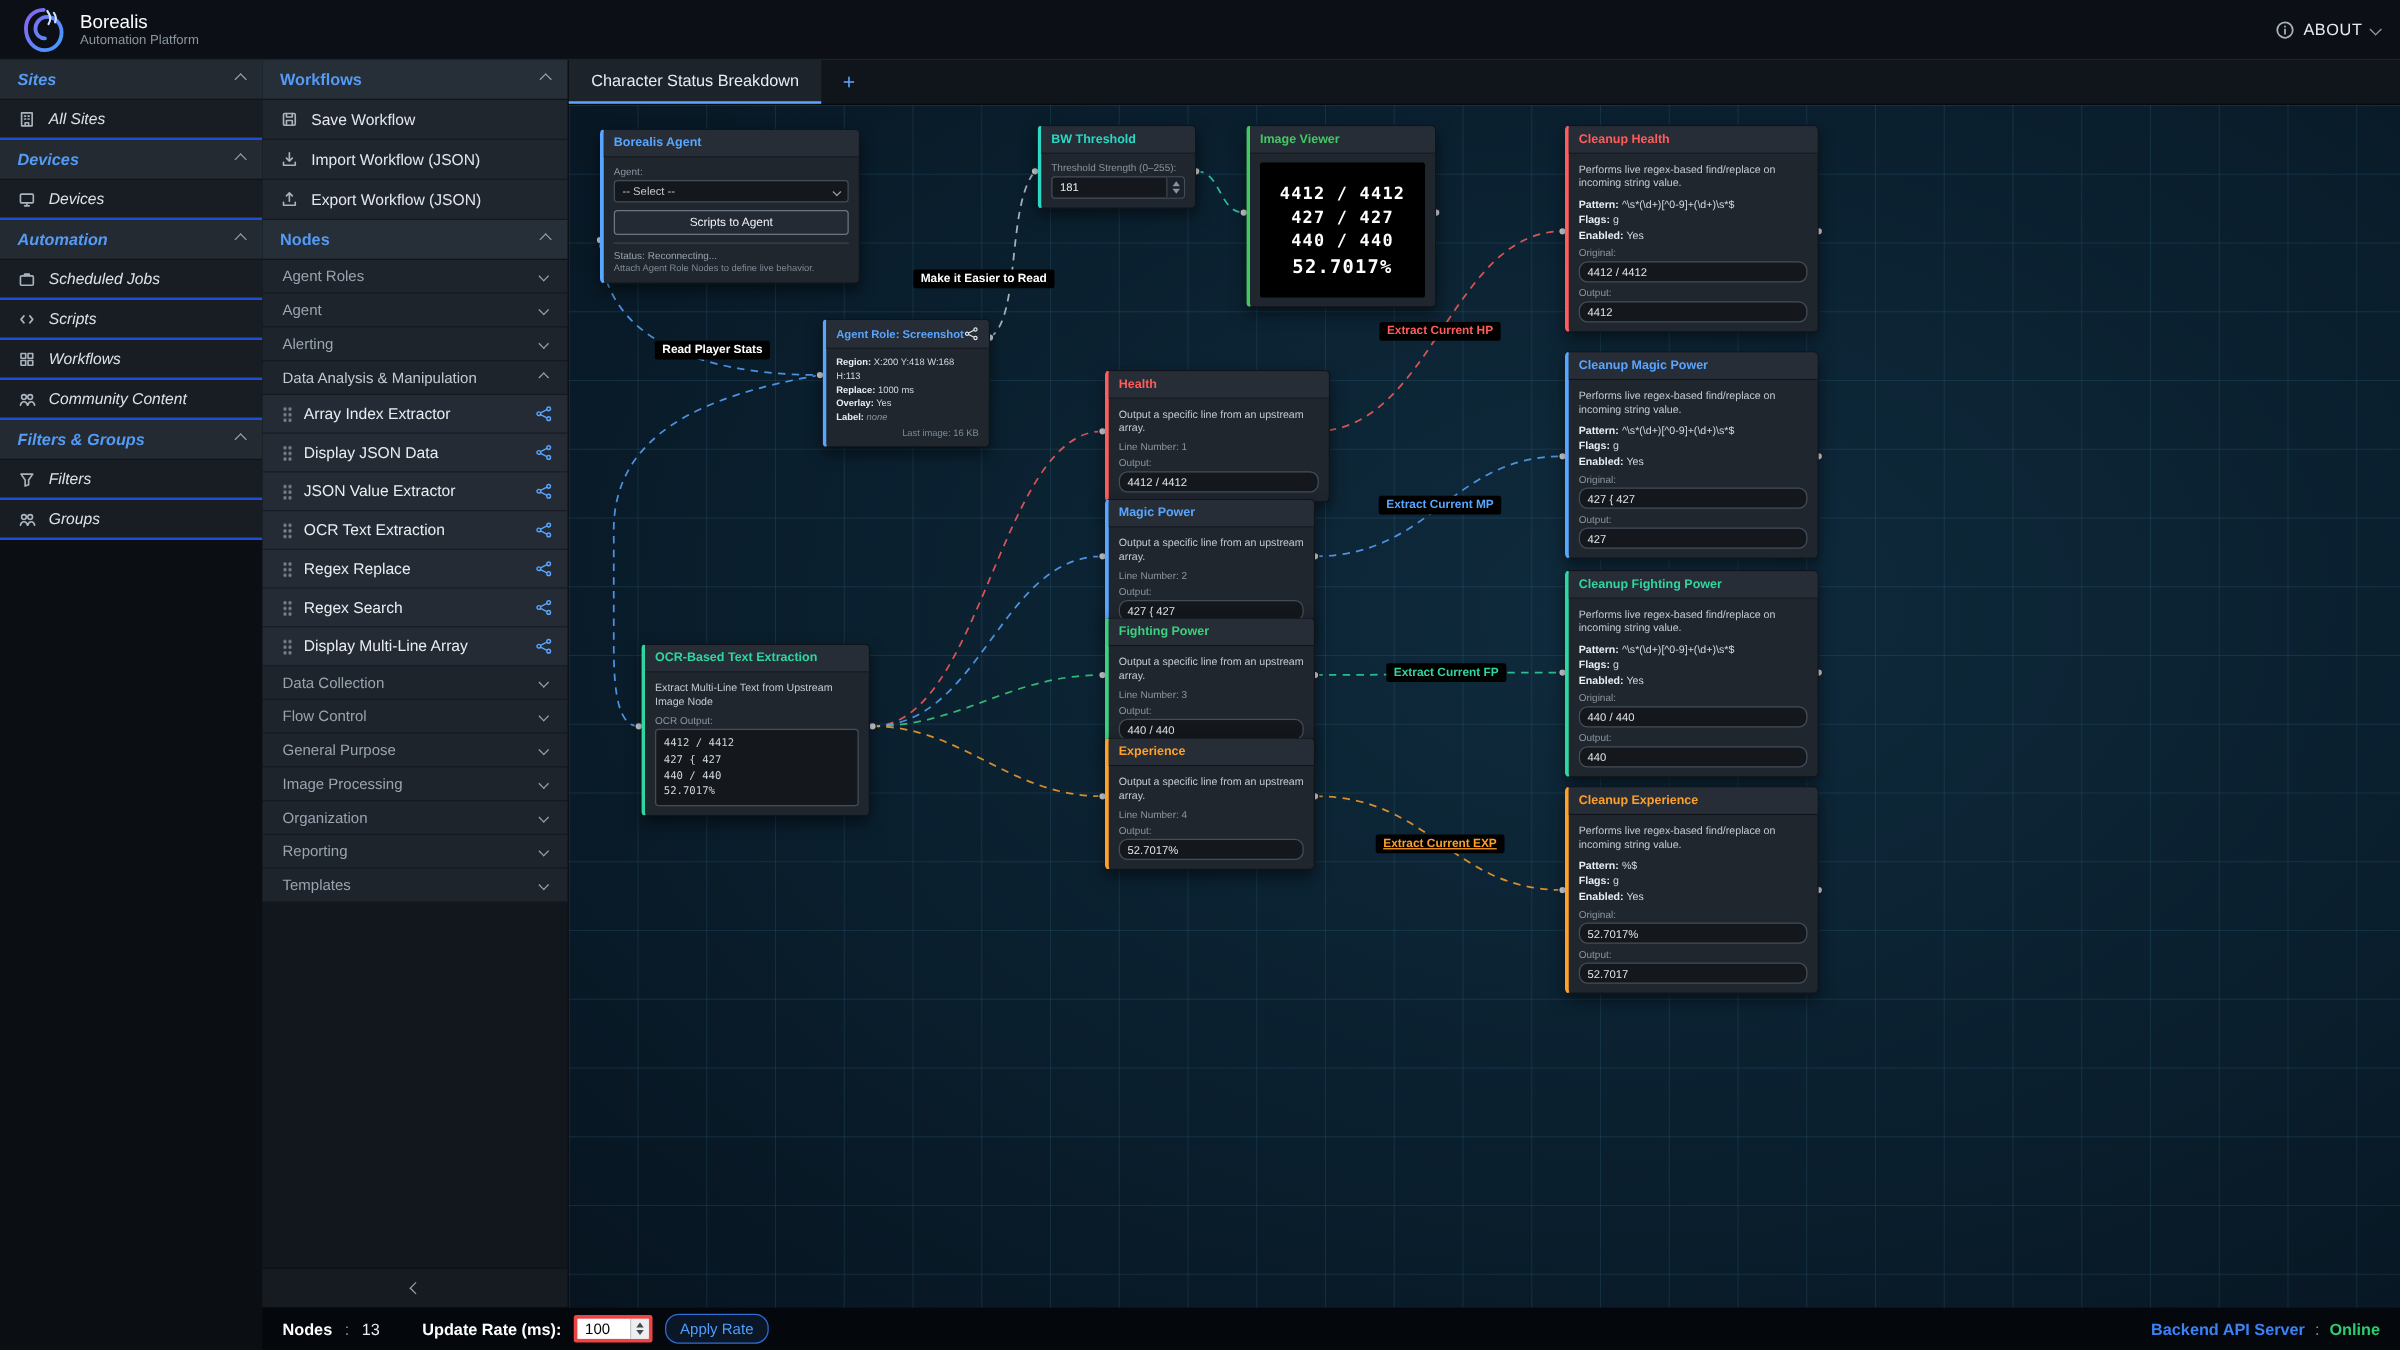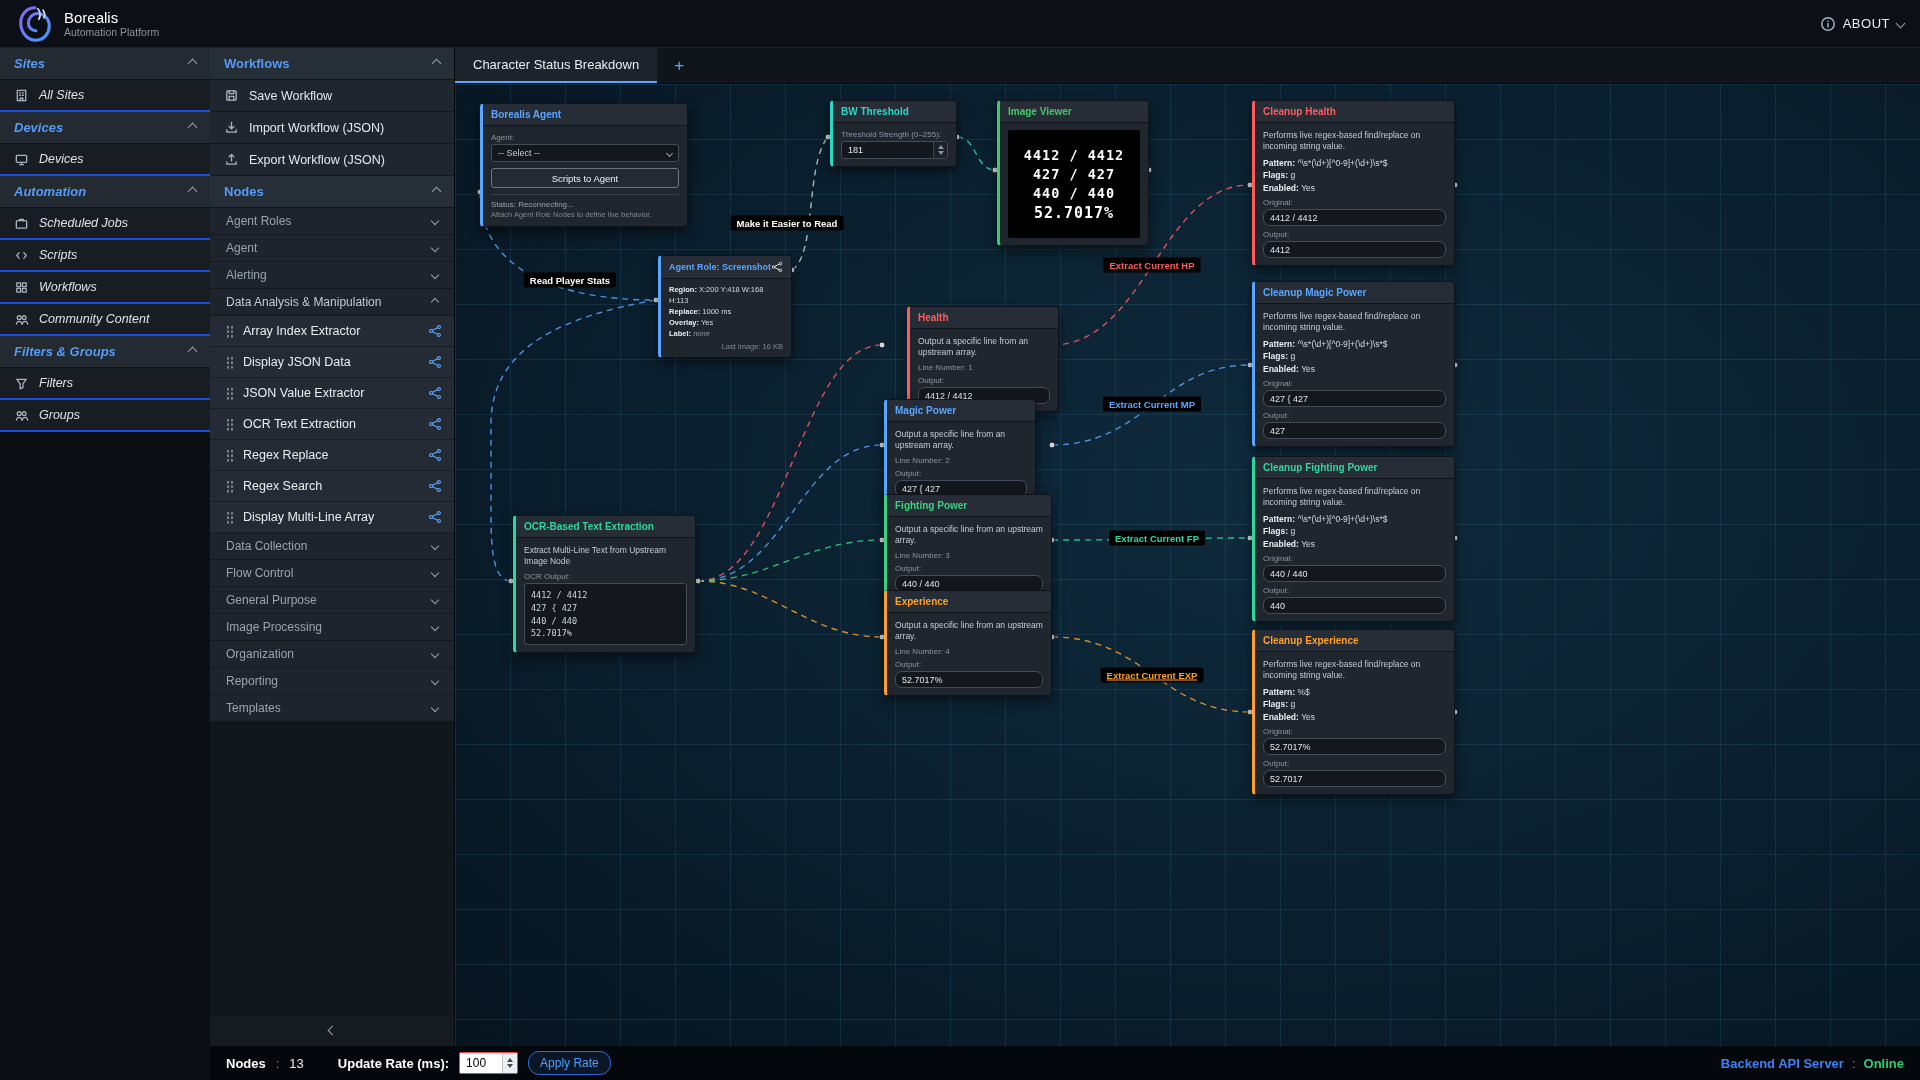--- a/index.html
+++ b/index.html
@@ -132,21 +132,21 @@
   .ital { font-style:italic; color:#8b95a0; }
   .nshare { margin-left:auto; width:12px; height:12px; color:#dfe5ea; cursor:pointer; }
   .nshare svg { width:100%; height:100%; stroke:currentColor; fill:none; stroke-width:1.3; }
 
   
   .statusbar { height:34px; background:#04070b; display:flex; align-items:center;
     padding:0 16px; gap:10px; font-size:13px; }
   .sb-bold { font-weight:bold; color:#fff; }
   .sb-colon { color:#8b949e; }
   .rate-input-wrap { display:flex; height:22px; background:#fff; border-radius:2px;
-    overflow:hidden; border:1px solid #ef4444;justify-content:flex-end; }
+    overflow:hidden; border:3px solid #ef4444;justify-content:flex-end; }
   .rate-input-wrap input { width:42px; border:none; outline:none; background:#fff; color:#000;
     font-size:12px; padding:0 6px; font-family:"Liberation Sans",sans-serif; }
   .rate-spin { width:15px; border-left:1px solid #c3c9cf; background:#eceff2; display:flex;
     flex-direction:column; align-items:center; justify-content:center; gap:2px; cursor:pointer; }
   .rate-spin .t-up { border-bottom-color:#41474d; }
   .rate-spin .t-dn { border-top-color:#41474d; }
   .apply-btn { height:24px; padding:0 11px; background:#0b1626; border:1px solid #2e6cd6;
     border-radius:11px; color:#4d9fff; font-size:12px; display:flex; align-items:center; cursor:pointer; }
   .sb-right { margin-left:auto; display:flex; align-items:center; gap:8px; }
 </style>
@@ -541,30 +541,30 @@
               <div class="flabel">OCR Output:</div>
               <div class="ocrbox">
                 <div>4412 / 4412</div>
                 <div>427 { 427</div>
                 <div>440 / 440</div>
                 <div>52.7017%</div>
               </div>
             </div>
           </div>
 
-          <div class="node" style="left: 452px; top: 212px; width: 152px; margin-top: 10px; --accent: #ff5c5c;">
+          <div class="node" style="left: 429px; top: 212px; width: 180px; --accent: #ff5c5c;">
             <div class="n-head">Health</div>
             <div class="n-body">
               <div class="desc">Output a specific line from an upstream array.</div>
               <div class="flabel">Line Number: 1</div>
               <div class="flabel">Output:</div>
               <div class="ninput">4412 / 4412</div>
             </div>
           </div>
-          <div class="node" style="left: 429px; top: 315px; width: 152px; --accent: #58a6ff;">
+          <div class="node" style="left: 429px; top: 315px; width: 168px; --accent: #58a6ff;">
             <div class="n-head">Magic Power</div>
             <div class="n-body">
               <div class="desc">Output a specific line from an upstream array.</div>
               <div class="flabel">Line Number: 2</div>
               <div class="flabel">Output:</div>
               <div class="ninput">427 { 427</div>
             </div>
           </div>
           <div class="node" style="left: 429px; top: 410px; width: 168px; --accent: #3bd27f;">
             <div class="n-head">Fighting Power</div>

